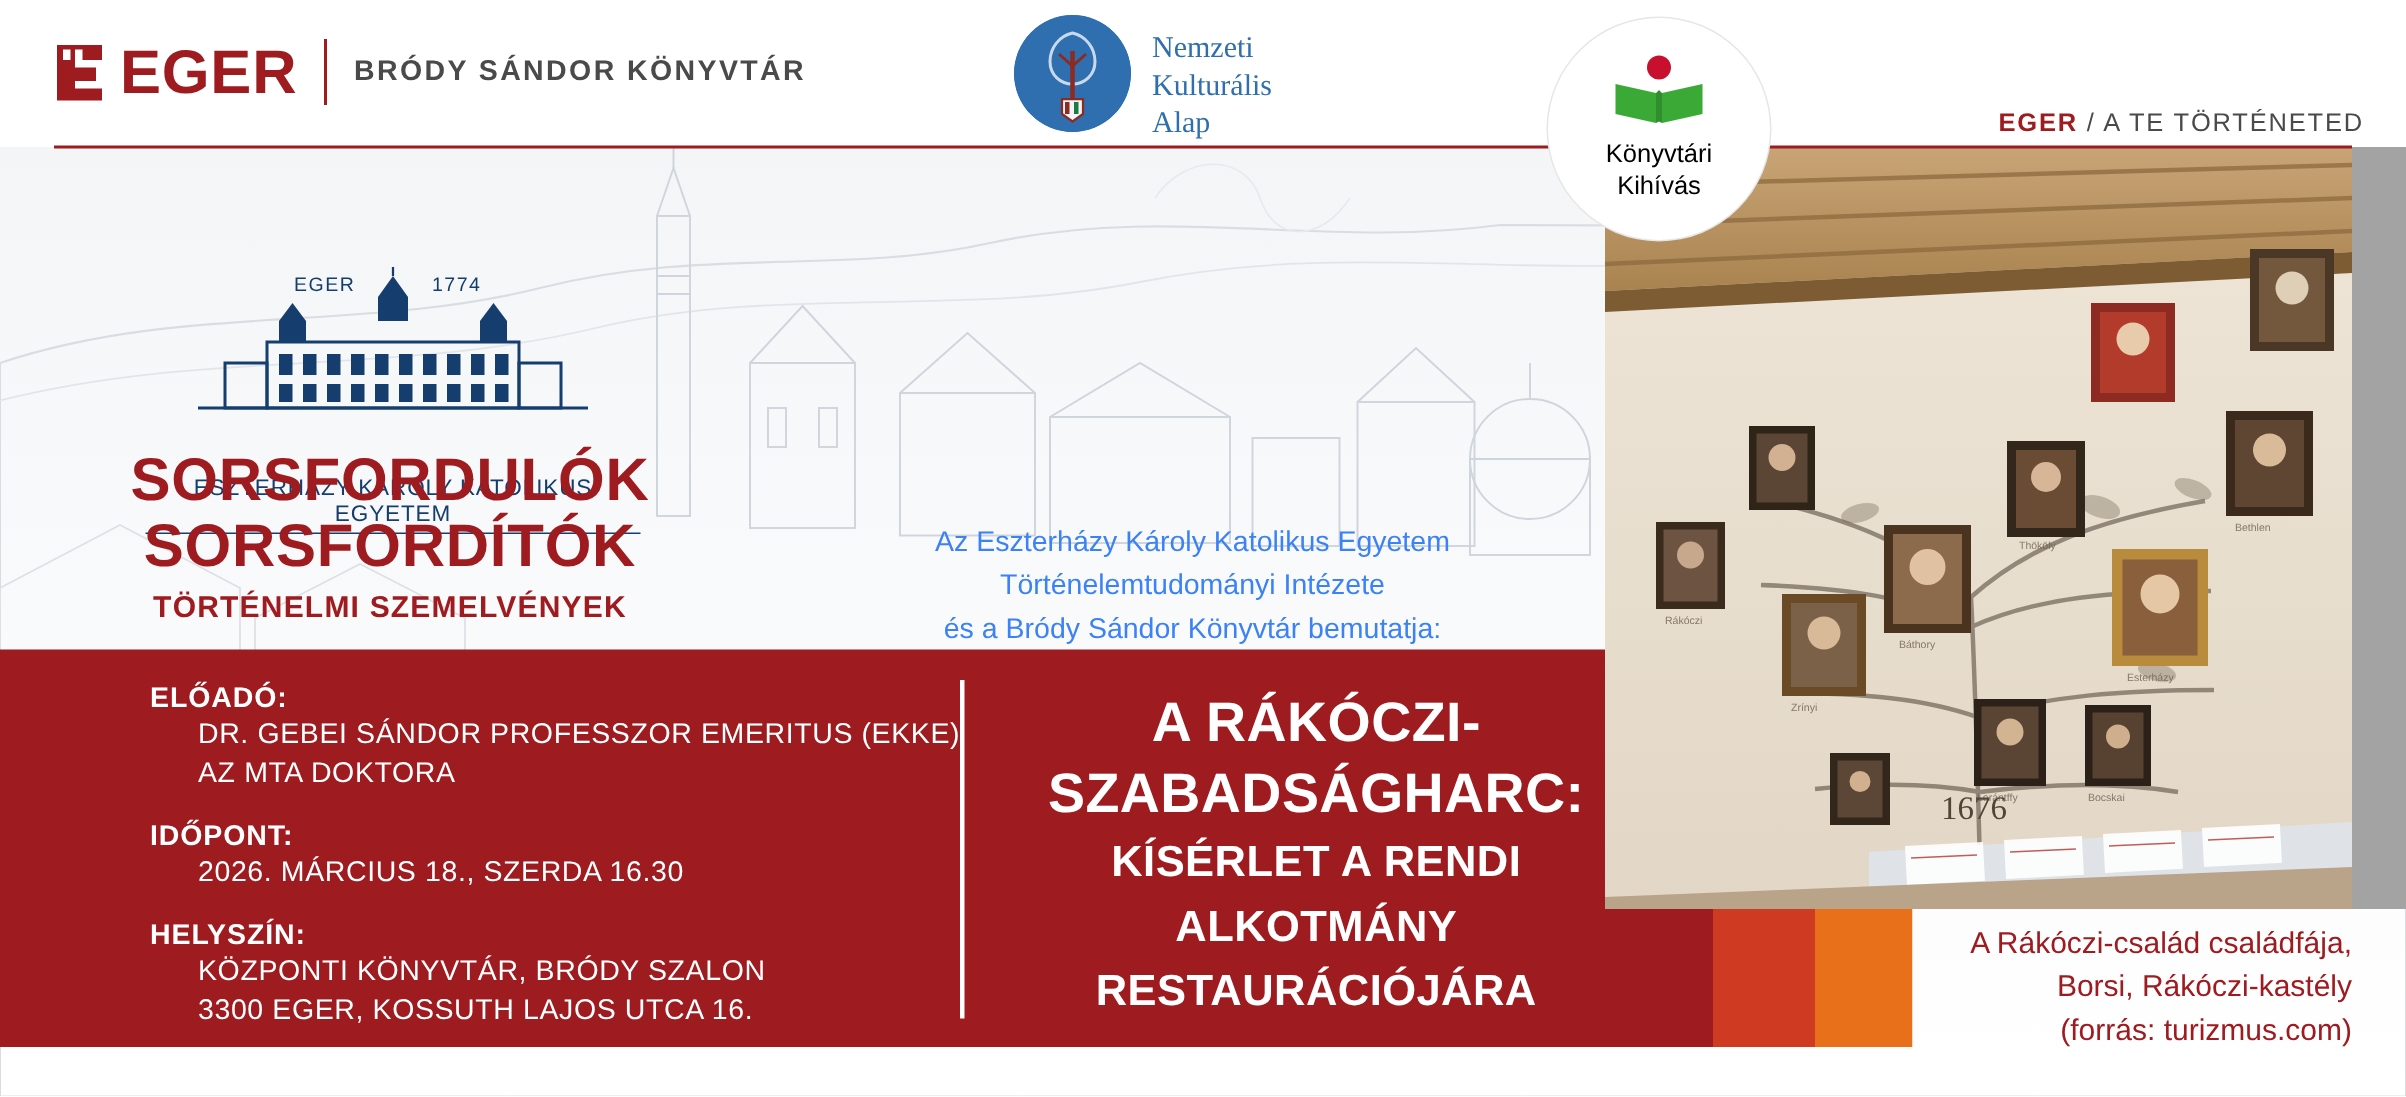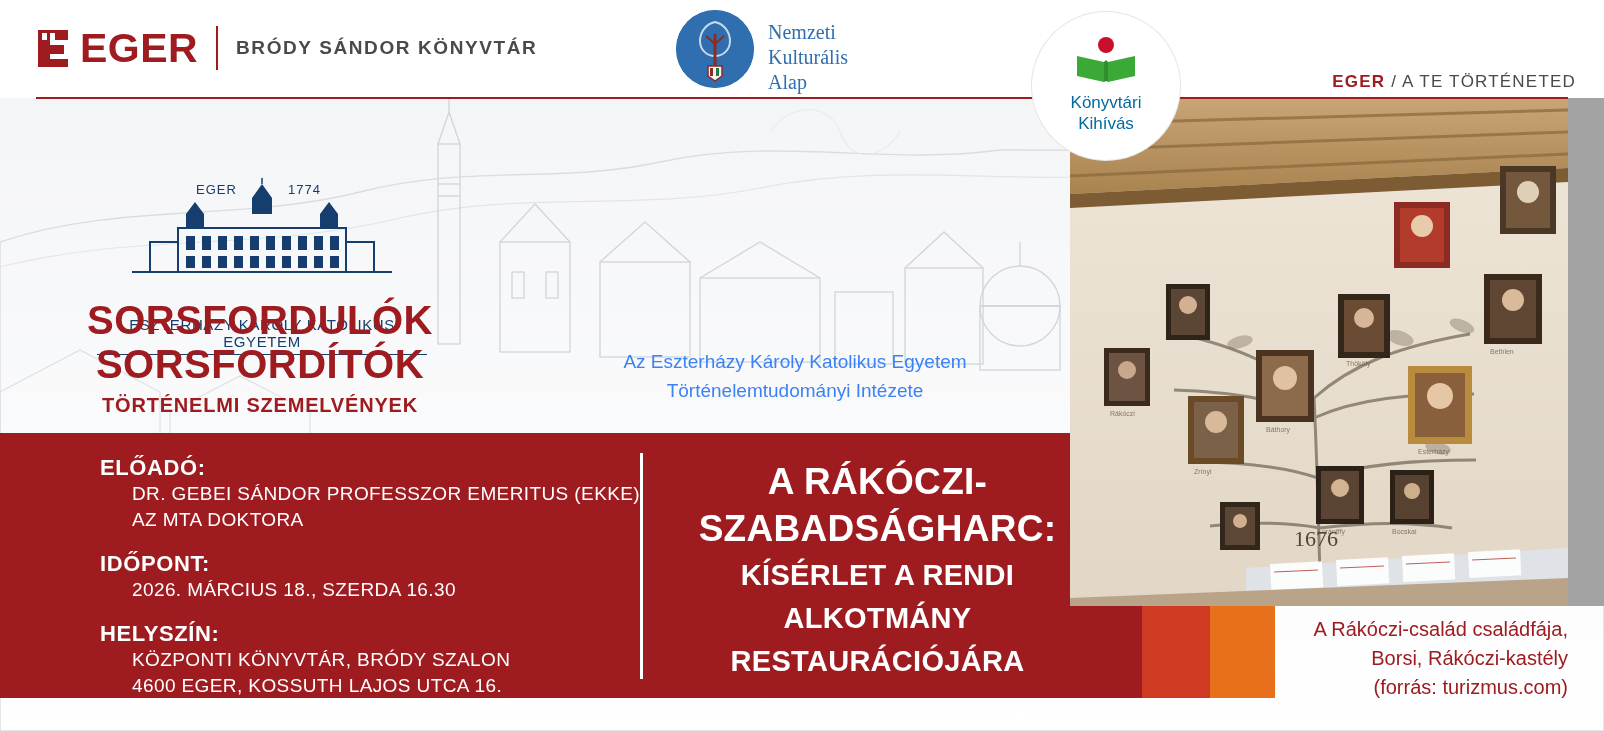--- a/index.html
+++ b/index.html
@@ -137,21 +137,21 @@
     top: 24px;
     transform: translateX(-50%);
   }
   .kihivas-label {
     position: absolute;
     left: 0;
     right: 0;
     top: 80px;
     font-size: 17px;
     line-height: 21px;
-    color: #0369a1;
+    color: #000000;
     font-weight: normal;
   }
 
   
   .claim {
     position: absolute;
     right: 28px;
     top: 72px;
     font-size: 17px;
     letter-spacing: 1.2px;
@@ -233,21 +233,21 @@
     z-index: 3;
   }
   .details {
     position: absolute;
     left: 100px;
     top: 455px;
     color: #ffffff;
     z-index: 6;
   }
   .detail-label {
-    font-size: 22px;
+    font-size: 19px;
     font-weight: bold;
     letter-spacing: 0.6px;
     margin-top: 18px;
   }
   .detail-label:first-child { margin-top: 0; }
   .detail-value {
     font-size: 19px;
     letter-spacing: 0.4px;
     line-height: 26px;
     margin-left: 32px;
@@ -487,20 +487,21 @@
 
   <div class="title-block">
     <div class="title-1">SORSFORDULÓK</div>
     <div class="title-2">SORSFORDÍTÓK</div>
     <div class="title-3">TÖRTÉNELMI SZEMELVÉNYEK</div>
   </div>
 
   <div class="intro">
     <div>Az Eszterházy Károly Katolikus Egyetem</div>
     <div>Történelemtudományi Intézete</div>
+    <div>és a Bródy Sándor Könyvtár bemutatja:</div>
   </div>
 
   <div class="chevrons">
     <svg width="185" height="265" viewBox="0 0 185 265" aria-hidden="true">
       <path d="M0,0 L52,0 L52,95 L0,55 Z" fill="#f5c518"></path>
       <path d="M52,0 L120,0 L185,80 L120,160 L52,95 Z" fill="#f0902a"></path>
       <path d="M120,160 L185,80 L185,265 L120,265 Z" fill="#e8701a"></path>
       <path d="M52,95 L120,160 L120,265 L52,265 Z" fill="#cf3a23"></path>
     </svg>
   </div>
@@ -510,21 +511,21 @@
   <div class="details">
     <div class="detail-label">ELŐADÓ:</div>
     <div class="detail-value">DR. GEBEI SÁNDOR PROFESSZOR EMERITUS (EKKE)</div>
     <div class="detail-value">AZ MTA DOKTORA</div>
 
     <div class="detail-label">IDŐPONT:</div>
     <div class="detail-value">2026. MÁRCIUS 18., SZERDA 16.30</div>
 
     <div class="detail-label">HELYSZÍN:</div>
     <div class="detail-value">KÖZPONTI KÖNYVTÁR, BRÓDY SZALON</div>
-    <div class="detail-value">4600 EGER, KOSSUTH LAJOS UTCA 16.</div>
+    <div class="detail-value">3300 EGER, KOSSUTH LAJOS UTCA 16.</div>
   </div>
 
   <div class="vert-rule"></div>
 
   <div class="lecture-title">
     <div class="lt-1">A RÁKÓCZI-</div>
     <div class="lt-1">SZABADSÁGHARC:</div>
     <div class="lt-2">KÍSÉRLET A RENDI</div>
     <div class="lt-2">ALKOTMÁNY</div>
     <div class="lt-2">RESTAURÁCIÓJÁRA</div>

